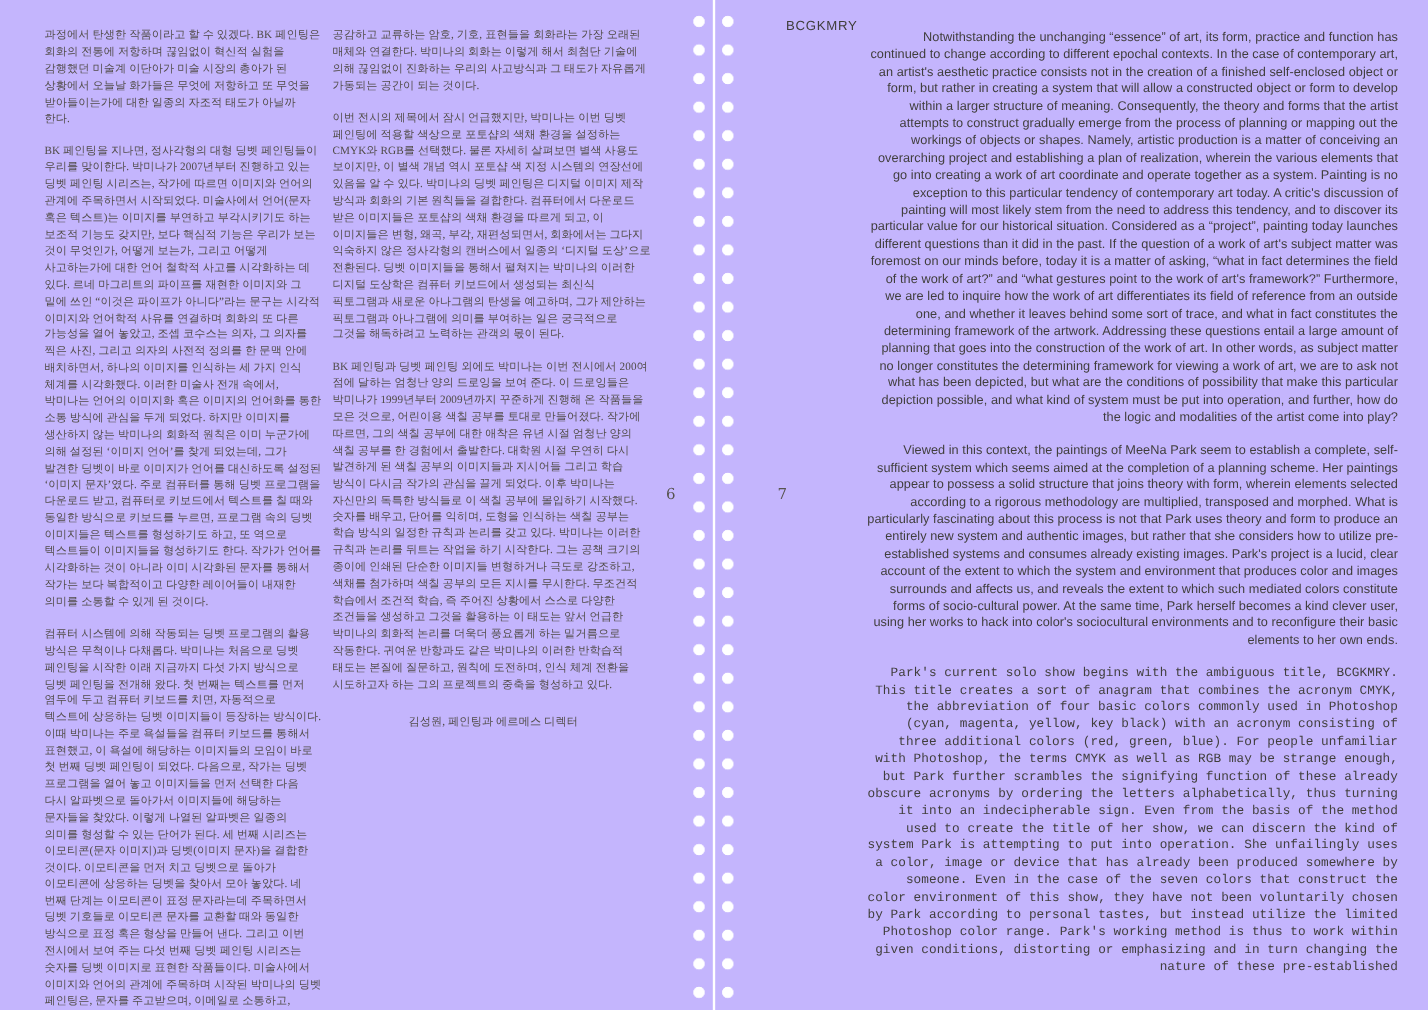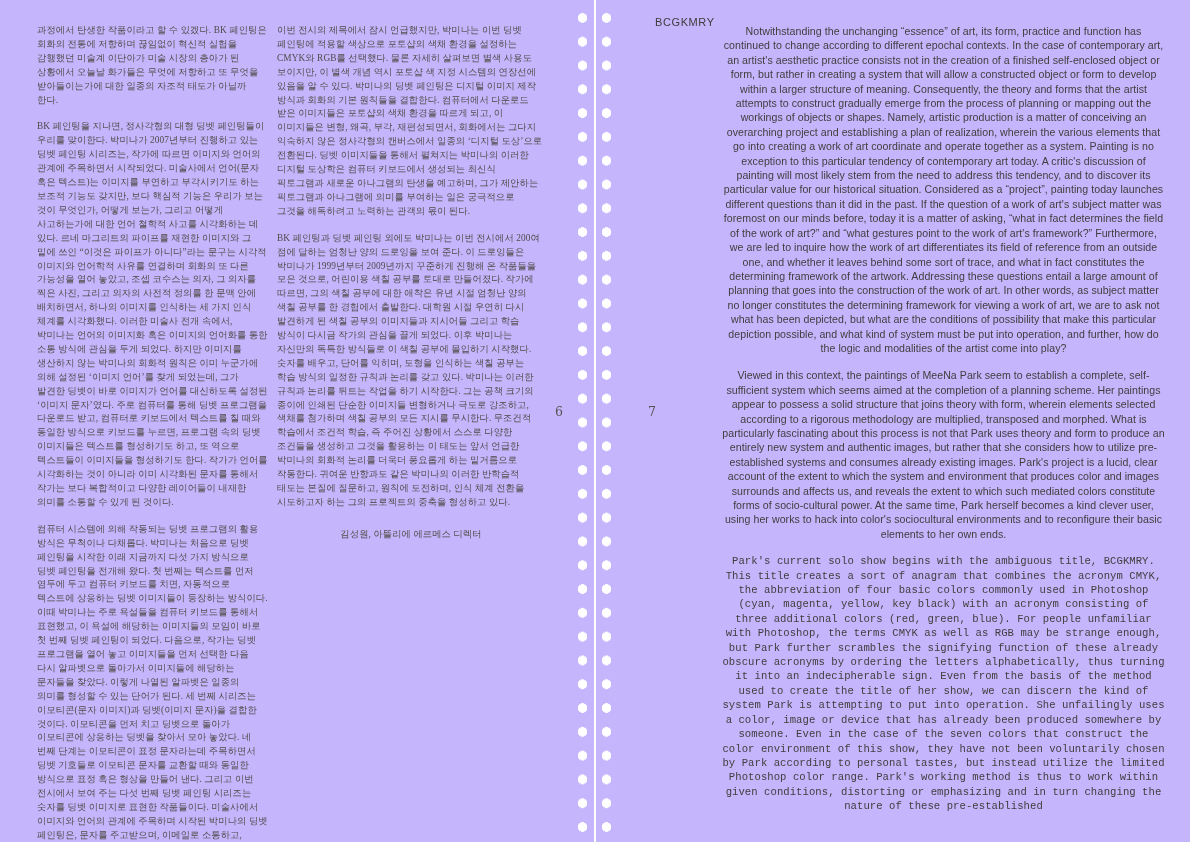--- a/index.html
+++ b/index.html
@@ -27,39 +27,40 @@
   .dot-strip.right{left:601px;}
   
   .page-num{position:absolute;top:404px;color:#57534f;
     font-family:"DejaVu Serif",serif;font-size:12.5px;}
   .page-num.n6{left:555px;}
   .page-num.n7{left:648px;}
   
   .margin-label{position:absolute;left:655px;top:16px;color:#3f3d3b;
     font-size:11px;letter-spacing:0.6px;}
   .en-col{position:absolute;left:722px;top:24px;width:443px;color:#403e3c;
-    font-size:10.6px;line-height:14.4px;letter-spacing:0.05px;text-align:center;}
+    font-size:10.6px;line-height:14.4px;letter-spacing:0.05px;text-align:right;}
   .en-col p{margin:0 0 13px 0;}
   .en-col p:last-child{margin-bottom:0;font-family:Liberation Mono, monospace;}
 </style>
 </head>
 <body>
 
 <div class="spread">
 
   <div class="kr-col kr-col-1">
     <p>과정에서 탄생한 작품이라고 할 수 있겠다. BK 페인팅은 회화의 전통에 저항하며 끊임없이 혁신적 실험을 감행했던 미술계 이단아가 미술 시장의 총아가 된 상황에서 오늘날 화가들은 무엇에 저항하고 또 무엇을 받아들이는가에 대한 일종의 자조적 태도가 아닐까 한다.</p>
     <p>BK 페인팅을 지나면, 정사각형의 대형 딩벳 페인팅들이 우리를 맞이한다. 박미나가 2007년부터 진행하고 있는 딩벳 페인팅 시리즈는, 작가에 따르면 이미지와 언어의 관계에 주목하면서 시작되었다. 미술사에서 언어(문자 혹은 텍스트)는 이미지를 부연하고 부각시키기도 하는 보조적 기능도 갖지만, 보다 핵심적 기능은 우리가 보는 것이 무엇인가, 어떻게 보는가, 그리고 어떻게 사고하는가에 대한 언어 철학적 사고를 시각화하는 데 있다. 르네 마그리트의 파이프를 재현한 이미지와 그 밑에 쓰인 “이것은 파이프가 아니다”라는 문구는 시각적 이미지와 언어학적 사유를 연결하며 회화의 또 다른 가능성을 열어 놓았고, 조셉 코수스는 의자, 그 의자를 찍은 사진, 그리고 의자의 사전적 정의를 한 문맥 안에 배치하면서, 하나의 이미지를 인식하는 세 가지 인식 체계를 시각화했다. 이러한 미술사 전개 속에서, 박미나는 언어의 이미지화 혹은 이미지의 언어화를 통한 소통 방식에 관심을 두게 되었다. 하지만 이미지를 생산하지 않는 박미나의 회화적 원칙은 이미 누군가에 의해 설정된 ‘이미지 언어’를 찾게 되었는데, 그가 발견한 딩벳이 바로 이미지가 언어를 대신하도록 설정된 ‘이미지 문자’였다. 주로 컴퓨터를 통해 딩벳 프로그램을 다운로드 받고, 컴퓨터로 키보드에서 텍스트를 칠 때와 동일한 방식으로 키보드를 누르면, 프로그램 속의 딩벳 이미지들은 텍스트를 형성하기도 하고, 또 역으로 텍스트들이 이미지들을 형성하기도 한다. 작가가 언어를 시각화하는 것이 아니라 이미 시각화된 문자를 통해서 작가는 보다 복합적이고 다양한 레이어들이 내재한 의미를 소통할 수 있게 된 것이다.</p>
     <p>컴퓨터 시스템에 의해 작동되는 딩벳 프로그램의 활용 방식은 무척이나 다채롭다. 박미나는 처음으로 딩벳 페인팅을 시작한 이래 지금까지 다섯 가지 방식으로 딩벳 페인팅을 전개해 왔다. 첫 번째는 텍스트를 먼저 염두에 두고 컴퓨터 키보드를 치면, 자동적으로 텍스트에 상응하는 딩벳 이미지들이 등장하는 방식이다. 이때 박미나는 주로 욕설들을 컴퓨터 키보드를 통해서 표현했고, 이 욕설에 해당하는 이미지들의 모임이 바로 첫 번째 딩벳 페인팅이 되었다. 다음으로, 작가는 딩벳 프로그램을 열어 놓고 이미지들을 먼저 선택한 다음 다시 알파벳으로 돌아가서 이미지들에 해당하는 문자들을 찾았다. 이렇게 나열된 알파벳은 일종의 의미를 형성할 수 있는 단어가 된다. 세 번째 시리즈는 이모티콘(문자 이미지)과 딩벳(이미지 문자)을 결합한 것이다. 이모티콘을 먼저 치고 딩벳으로 돌아가 이모티콘에 상응하는 딩벳을 찾아서 모아 놓았다. 네 번째 단계는 이모티콘이 표정 문자라는데 주목하면서 딩벳 기호들로 이모티콘 문자를 교환할 때와 동일한 방식으로 표정 혹은 형상을 만들어 낸다. 그리고 이번 전시에서 보여 주는 다섯 번째 딩벳 페인팅 시리즈는 숫자를 딩벳 이미지로 표현한 작품들이다. 미술사에서 이미지와 언어의 관계에 주목하며 시작된 박미나의 딩벳 페인팅은, 문자를 주고받으며, 이메일로 소통하고, 검색을 일상으로 하는 컴퓨터 세대의 소비 태도와도 직결된다. 또한 박미나는 딩벳을 통해서 컴퓨터 세대가</p>
   </div>
 
   <div class="kr-col kr-col-2">
+    <p>공감하고 교류하는 암호, 기호, 표현들을 회화라는 가장 오래된 매체와 연결한다. 박미나의 회화는 이렇게 해서 최첨단 기술에 의해 끊임없이 진화하는 우리의 사고방식과 그 태도가 자유롭게 가동되는 공간이 되는 것이다.</p>
     <p>이번 전시의 제목에서 잠시 언급했지만, 박미나는 이번 딩벳 페인팅에 적용할 색상으로 포토샵의 색채 환경을 설정하는 CMYK와 RGB를 선택했다. 물론 자세히 살펴보면 별색 사용도 보이지만, 이 별색 개념 역시 포토샵 색 지정 시스템의 연장선에 있음을 알 수 있다. 박미나의 딩벳 페인팅은 디지털 이미지 제작 방식과 회화의 기본 원칙들을 결합한다. 컴퓨터에서 다운로드 받은 이미지들은 포토샵의 색채 환경을 따르게 되고, 이 이미지들은 변형, 왜곡, 부각, 재편성되면서, 회화에서는 그다지 익숙하지 않은 정사각형의 캔버스에서 일종의 ‘디지털 도상’으로 전환된다. 딩벳 이미지들을 통해서 펼쳐지는 박미나의 이러한 디지털 도상학은 컴퓨터 키보드에서 생성되는 최신식 픽토그램과 새로운 아나그램의 탄생을 예고하며, 그가 제안하는 픽토그램과 아나그램에 의미를 부여하는 일은 궁극적으로 그것을 해독하려고 노력하는 관객의 몫이 된다.</p>
     <p>BK 페인팅과 딩벳 페인팅 외에도 박미나는 이번 전시에서 200여 점에 달하는 엄청난 양의 드로잉을 보여 준다. 이 드로잉들은 박미나가 1999년부터 2009년까지 꾸준하게 진행해 온 작품들을 모은 것으로, 어린이용 색칠 공부를 토대로 만들어졌다. 작가에 따르면, 그의 색칠 공부에 대한 애착은 유년 시절 엄청난 양의 색칠 공부를 한 경험에서 출발한다. 대학원 시절 우연히 다시 발견하게 된 색칠 공부의 이미지들과 지시어들 그리고 학습 방식이 다시금 작가의 관심을 끌게 되었다. 이후 박미나는 자신만의 독특한 방식들로 이 색칠 공부에 몰입하기 시작했다. 숫자를 배우고, 단어를 익히며, 도형을 인식하는 색칠 공부는 학습 방식의 일정한 규칙과 논리를 갖고 있다. 박미나는 이러한 규칙과 논리를 뒤트는 작업을 하기 시작한다. 그는 공책 크기의 종이에 인쇄된 단순한 이미지들 변형하거나 극도로 강조하고, 색채를 첨가하며 색칠 공부의 모든 지시를 무시한다. 무조건적 학습에서 조건적 학습, 즉 주어진 상황에서 스스로 다양한 조건들을 생성하고 그것을 활용하는 이 태도는 앞서 언급한 박미나의 회화적 논리를 더욱더 풍요롭게 하는 밑거름으로 작동한다. 귀여운 반항과도 같은 박미나의 이러한 반학습적 태도는 본질에 질문하고, 원칙에 도전하며, 인식 체계 전환을 시도하고자 하는 그의 프로젝트의 중축을 형성하고 있다.</p>
-    <p class="attribution">김성원, 아뜰리에 에르메스 디렉터</p>
+    <p class="attribution">김성원, 페인팅과 에르메스 디렉터</p>
   </div>
 
   <div class="page-num n6">6</div>
 
   <div class="dot-strip left"></div>
   <div class="fold-line"></div>
   <div class="dot-strip right"></div>
 
   <div class="page-num n7">7</div>
 

